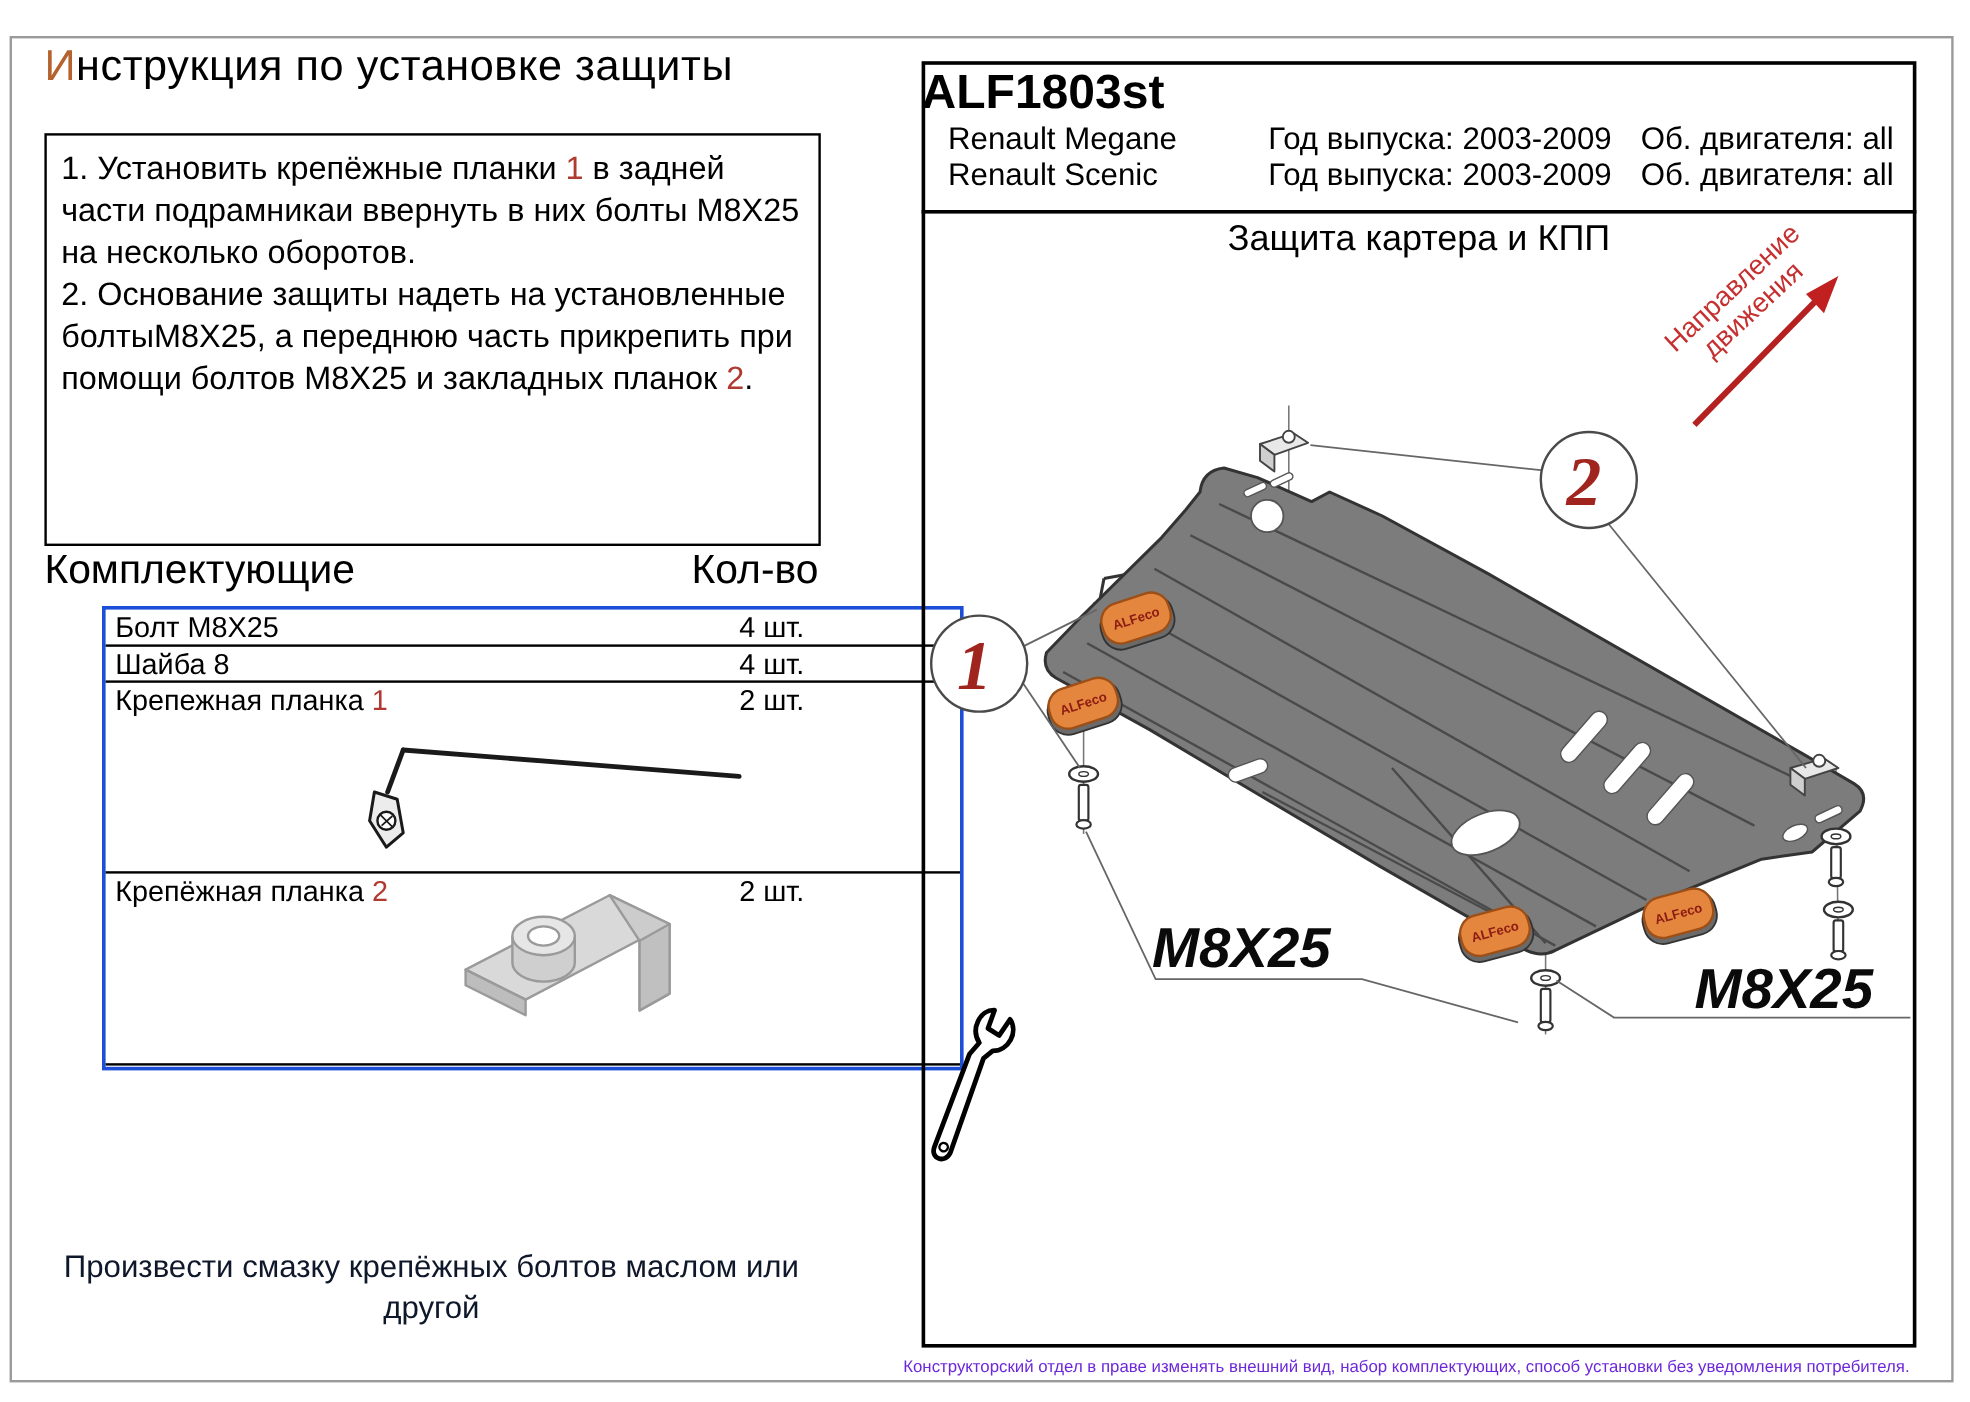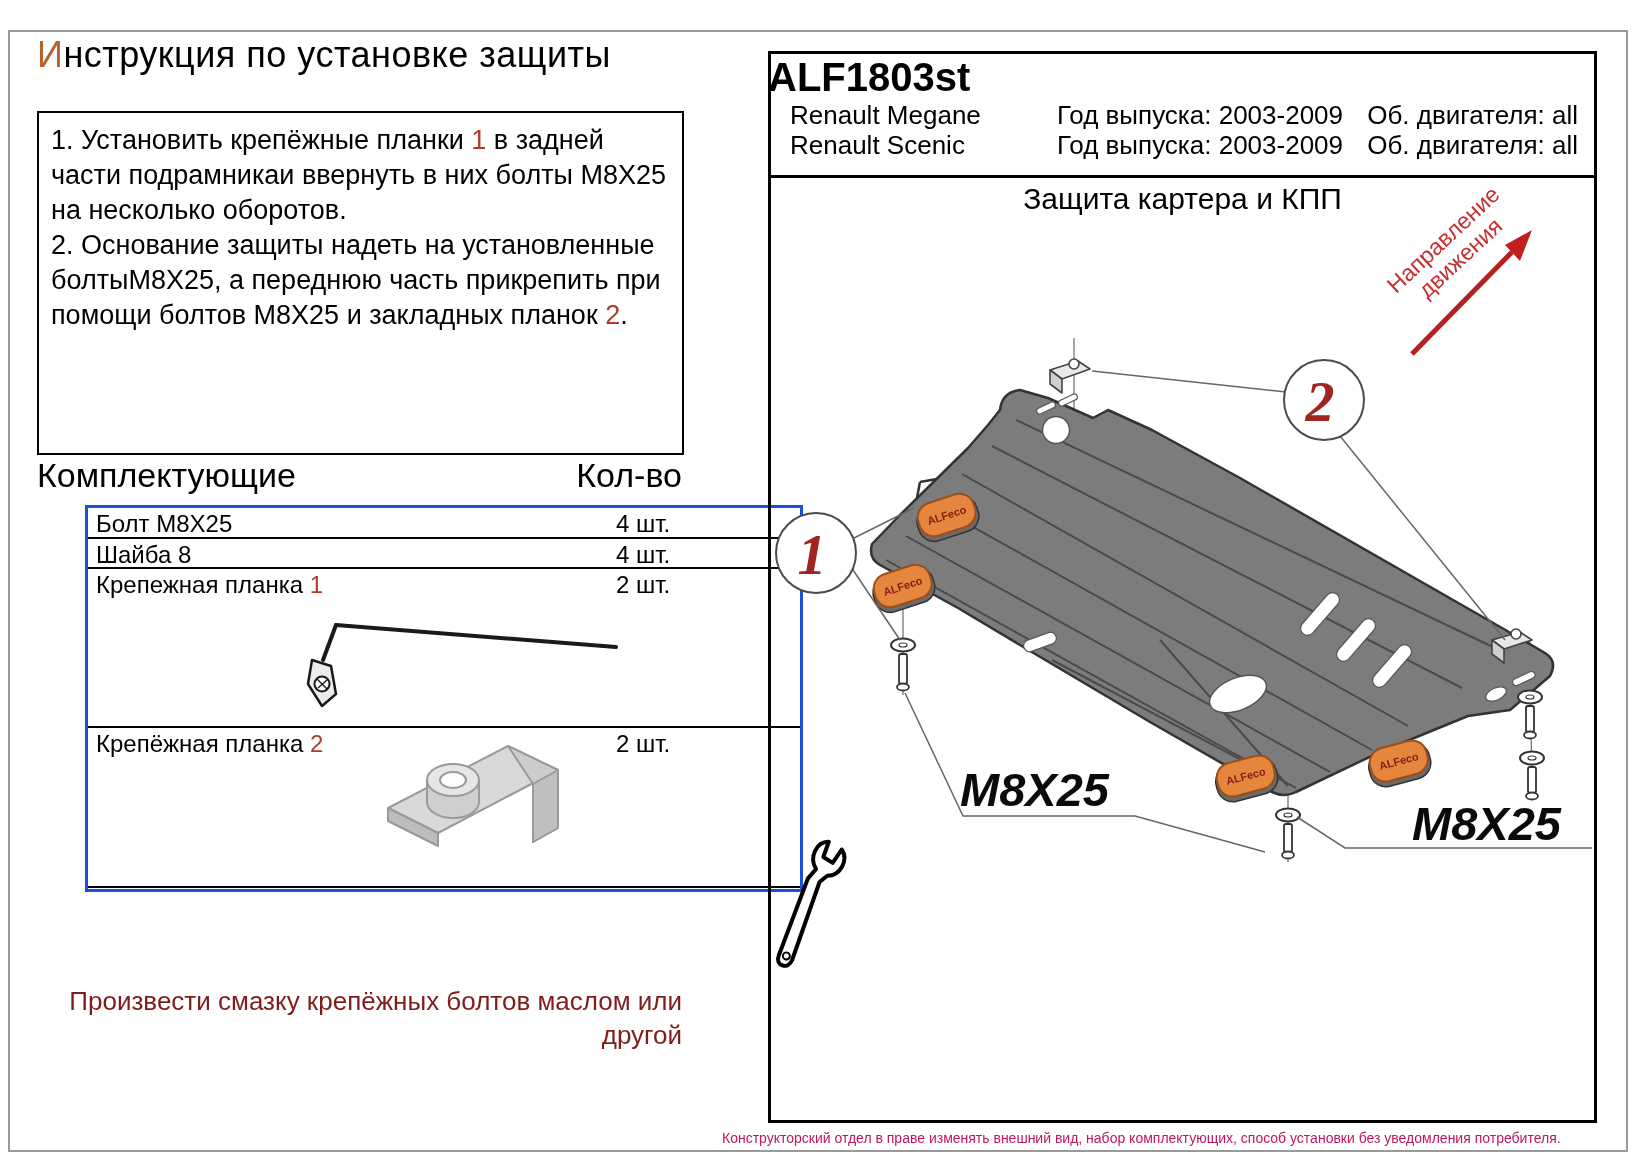--- a/index.html
+++ b/index.html
@@ -14,39 +14,39 @@
              padding:10px 10px 10px 12px;font-size:27px;line-height:35px;}
   .section-head{position:absolute;left:37px;top:456px;width:645px;display:flex;justify-content:space-between;}
   .section-head span{font-size:34px;font-weight:normal;}
   .parts-table{position:absolute;left:37px;top:505px;width:718px;height:387px;border:3px solid #1d4ed8;box-sizing:border-box;margin-left:48px;}
   .prow{position:relative;border-bottom:2px solid #000;box-sizing:border-box;font-size:24px;}
   .prow:last-child{border-bottom:none;}
   .prow .pname{position:absolute;left:8px;top:2px;white-space:nowrap;}
   .prow .pqty{position:absolute;left:528px;top:2px;white-space:nowrap;}
   .r1{height:31px;} .r2{height:30px;} .r3{height:159px;} .r4{height:160px;}
   .rowart{position:absolute;left:0;top:0;width:637px;height:381px;pointer-events:none;}
-  .note{position:absolute;left:37px;top:984px;width:645px;text-align:right;
-        font-size:26px;line-height:34px;color:#7f1d1d;}
+  .note{position:absolute;left:37px;top:1038px;width:645px;text-align:center;
+        font-size:26px;line-height:34px;color:#0f172a;}
   
   .panel{position:absolute;left:768px;top:51px;width:829px;height:1072px;border:3px solid #000;box-sizing:border-box;}
   .prod-code{position:absolute;left:768px;top:55px;width:829px;font-size:40px;font-weight:bold;}
   .models{position:absolute;left:790px;top:100px;width:788px;font-size:26px;line-height:30px;}
   .mrow{display:flex;}
   .mrow .mname{width:250px;}
   .mrow .myear{width:320px;text-align:center;}
   .mrow .mengine{flex:1;text-align:right;}
   .hdr-divider{position:absolute;left:768px;top:175px;width:829px;border-top:3px solid #000;}
   .diagram-title{position:absolute;left:768px;top:182px;width:829px;text-align:center;font-size:30px;}
   .direction{position:absolute;left:1352px;top:224px;width:200px;text-align:center;
              font-size:23px;line-height:25px;color:#c53030;transform:rotate(-43deg);}
   .diagram-svg{position:absolute;left:768px;top:177px;width:829px;height:946px;}
   .specs{position:absolute;left:790px;top:944px;font-size:27px;line-height:37px;}
   .specs b{font-weight:bold;}
-  .footer-note{position:absolute;right:20px;top:1130px;width:900px;text-align:left;
-               font-size:14px;color:#be185d;}
+  .footer-note{position:absolute;right:20px;top:1130px;width:900px;text-align:center;
+               font-size:14px;color:#6d28d9;}
   svg text{font-family:"Liberation Sans",sans-serif;}
   .callout-num{font-family:"Liberation Serif",serif;font-style:italic;font-weight:bold;font-size:58px;fill:#a1251f;}
   .m8-label{font-style:italic;font-weight:bold;font-size:47px;fill:#0a0a0a;}
   .alfeco-txt{font-size:11px;font-weight:bold;fill:#8c1c12;}
 </style>
 </head>
 <body>
 
 <div id="page">
   <div class="frame"></div>

